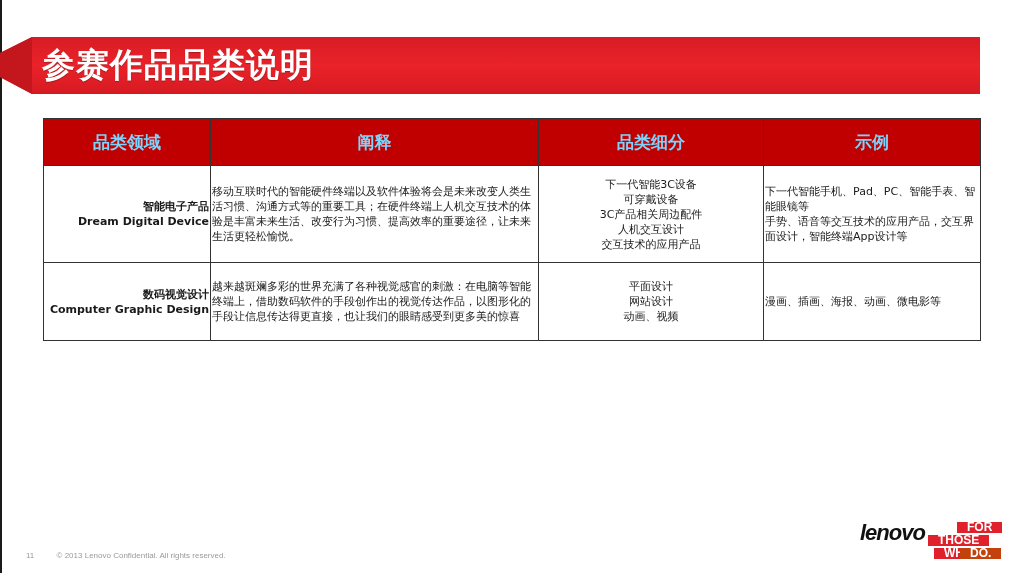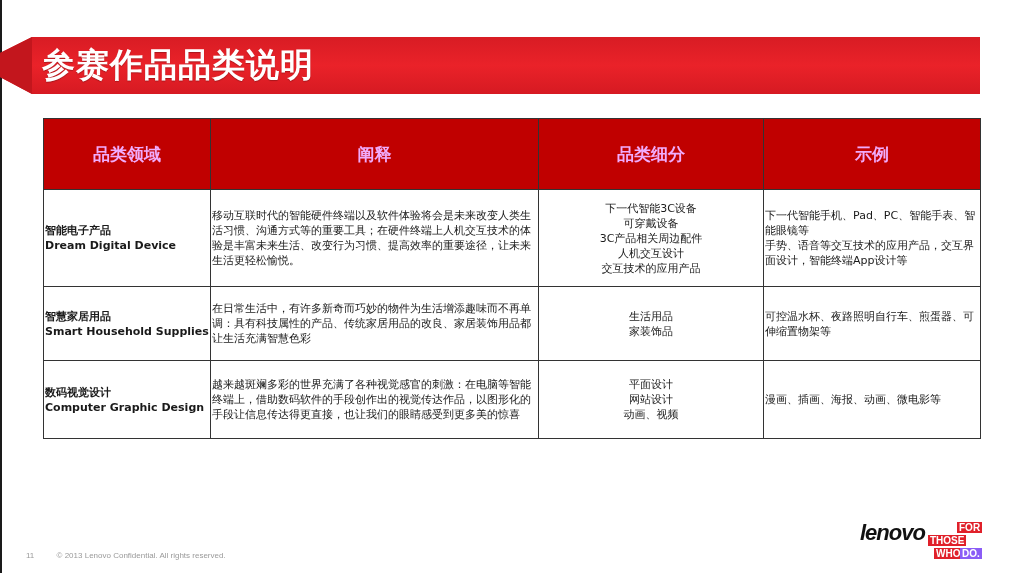--- a/index.html
+++ b/index.html
@@ -2,36 +2,36 @@
 <html><head>
 <meta charset="utf-8">
 <style>
   html,body{margin:0;padding:0;}
   body{width:1021px;height:573px;background:#ffffff;position:relative;overflow:hidden;font-family:"DejaVu Sans","Liberation Sans",sans-serif;}
   .left-edge{position:absolute;left:0;top:0;width:2px;height:573px;background:#1a1a1a;}
   .banner{position:absolute;left:0;top:37px;width:864px;height:57px;}
   .banner svg{position:absolute;left:0;top:0;}
   .banner-title{position:absolute;left:42px;top:6px;color:#ffffff;font-size:33px;font-weight:bold;letter-spacing:1px;line-height:44px;text-shadow:0 1px 1px rgba(0,0,0,0.25);}
   table.cat{position:absolute;left:43px;top:118px;width:937px;border-collapse:collapse;table-layout:fixed;}
-  table.cat th{background:#c00000;color:#f0abfc;font-size:17px;font-weight:bold;height:38px;border:1px solid #333;text-align:center;padding:16px;}
+  table.cat th{background:#c00000;color:#7dd3fc;font-size:17px;font-weight:bold;height:38px;border:1px solid #333;text-align:center;padding:4px;}
   table.cat td{border:1px solid #333;font-size:11px;color:#1a1a1a;line-height:15px;padding:0 1px;vertical-align:middle;}
-  td.domain{text-align:left;color:#c00000;font-weight:bold;font-size:14.5px;line-height:19px;margin-left:40px;}
+  td.domain{text-align:right;color:#c00000;font-weight:bold;font-size:14.5px;line-height:19px;margin-left:40px;}
   td.domain .en{display:block;}
   td.sub{text-align:center;}
   .sub-line{display:block;}
   tr.r1 td{height:96px;}
   tr.r2 td{height:73px;}
   tr.r3 td{height:77px;}
   tr.r4 td{height:72px;}
   .footer{position:absolute;left:26px;top:551px;font-size:8px;color:#9a9a9a;font-family:"Liberation Sans",sans-serif;}
   .footer .pg{margin-right:20px;}
   .logo{position:absolute;left:860px;top:517px;width:130px;height:46px;}
   .logo-word{position:absolute;left:0;top:3px;font-family:"Liberation Sans",sans-serif;font-weight:bold;font-style:italic;font-size:22px;color:#111;letter-spacing:-1px;}
-  .tag{position:absolute;background:#e0202a;color:#fff;font-family:"Liberation Sans",sans-serif;font-weight:bold;font-size:10px;line-height:11px;padding:0 2px;}
-  .tag.dk{background:#8b5cf6;}
+  .tag{position:absolute;background:#e0202a;color:#fff;font-family:"Liberation Sans",sans-serif;font-weight:bold;font-size:12px;line-height:11px;padding:0 10px;}
+  .tag.dk{background:#c2410c;}
 </style>
 </head>
 <body>
 
 <div class="left-edge"></div>
 
 <div class="banner">
   <svg width="980" height="57" viewBox="0 0 980 57">
     <defs>
       <linearGradient id="bg" x1="0" y1="0" x2="0" y2="1">
@@ -71,32 +71,20 @@
       <td class="sub">
         <span class="sub-line">下一代智能3C设备</span>
         <span class="sub-line">可穿戴设备</span>
         <span class="sub-line">3C产品相关周边配件</span>
         <span class="sub-line">人机交互设计</span>
         <span class="sub-line">交互技术的应用产品</span>
       </td>
       <td style="white-space:pre-line;margin-left:12px;">下一代智能手机、Pad、PC、智能手表、智能眼镜等
 手势、语音等交互技术的应用产品，交互界面设计，智能终端App设计等</td>
     </tr>
-    <tr class="r2">
-      <td class="domain">
-        <span>智慧家居用品</span>
-        <span class="en">Smart Household Supplies</span>
-      </td>
-      <td>在日常生活中，有许多新奇而巧妙的物件为生活增添趣味而不再单调：具有科技属性的产品、传统家居用品的改良、家居装饰用品都让生活充满智慧色彩</td>
-      <td class="sub">
-        <span class="sub-line">生活用品</span>
-        <span class="sub-line">家装饰品</span>
-      </td>
-      <td>可控温水杯、夜路照明自行车、煎蛋器、可伸缩置物架等</td>
-    </tr>
     <tr class="r3">
       <td class="domain">
         <span>数码视觉设计</span>
         <span class="en">Computer Graphic Design</span>
       </td>
       <td>越来越斑斓多彩的世界充满了各种视觉感官的刺激：在电脑等智能终端上，借助数码软件的手段创作出的视觉传达作品，以图形化的手段让信息传达得更直接，也让我们的眼睛感受到更多美的惊喜</td>
       <td class="sub">
         <span class="sub-line">平面设计</span>
         <span class="sub-line">网站设计</span>
         <span class="sub-line">动画、视频</span>

